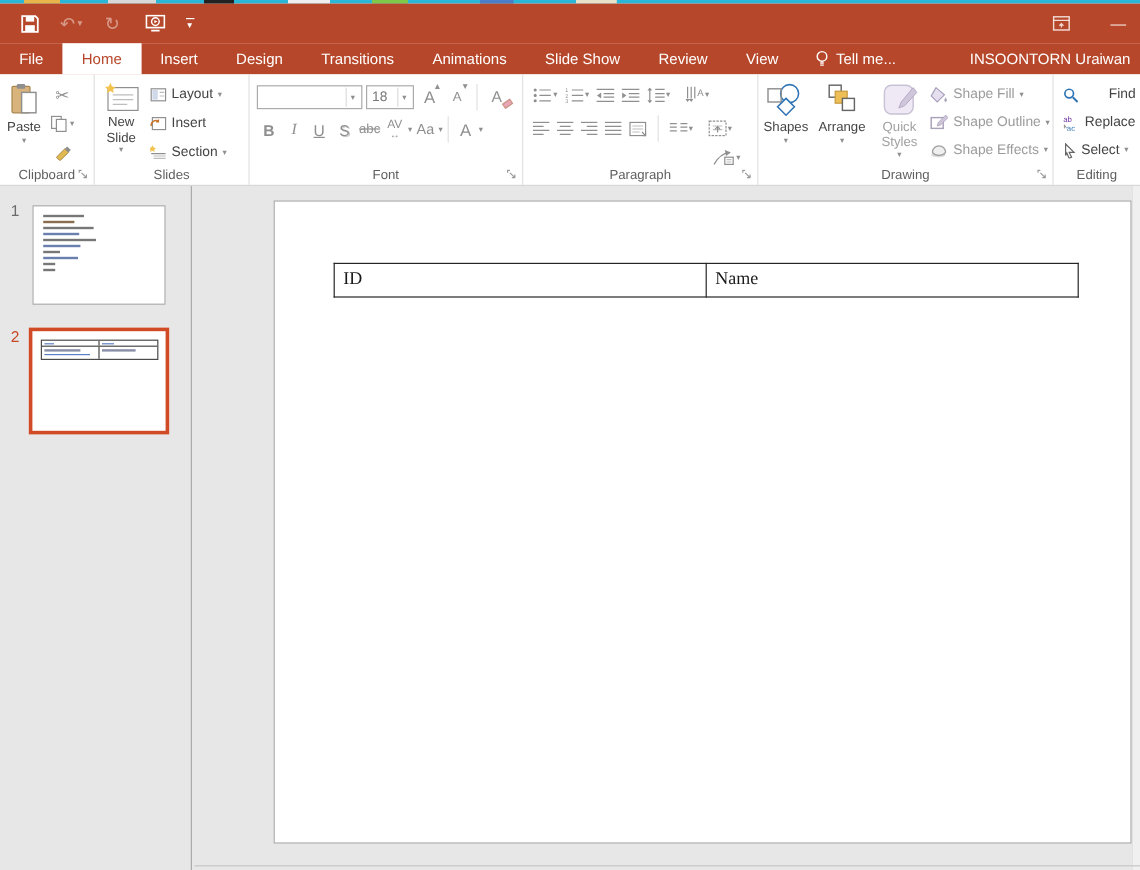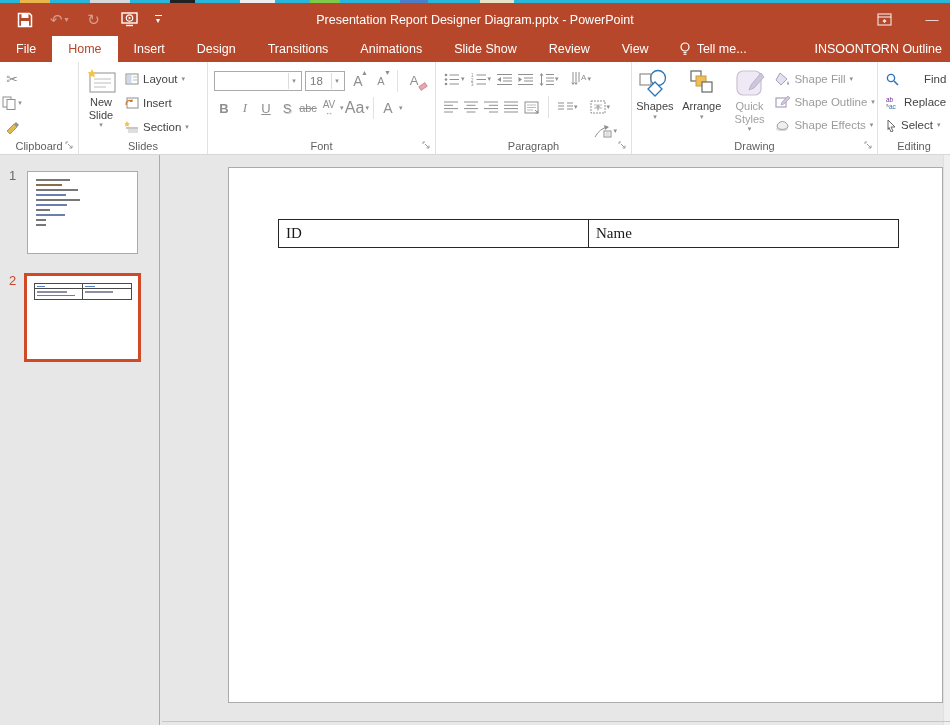--- a/index.html
+++ b/index.html
@@ -135,21 +135,20 @@
             <circle cx="8.5" cy="6" r="3.2" fill="none" stroke="#fff" stroke-width="1.2"></circle>
             <path d="M7.6 4.6 l2.6 1.4 -2.6 1.4 z" fill="#fff"></path>
             <line x1="5" y1="13.5" x2="12" y2="13.5" stroke="#fff" stroke-width="1.4"></line>
           </svg>
       </span>
       <span class="qat-more">
         <span class="bar"></span>
           <span class="caret">▾</span>
       </span>
     </div>
-    <div class="title-text">Presentation Report Designer Diagram.pptx - PowerPoint</div>
     <div class="win-controls">
       <span class="wbtn">
         <svg width="15" height="13" viewBox="0 0 15 13">
             <rect x="1" y="1" width="13" height="11" fill="none" stroke="rgba(255,255,255,.8)" stroke-width="1.2"></rect>
             <line x1="1" y1="4" x2="14" y2="4" stroke="rgba(255,255,255,.8)" stroke-width="1.2"></line>
             <path d="M7.5 10 v-3 M5.8 8.5 l1.7-1.7 1.7 1.7" fill="none" stroke="rgba(255,255,255,.8)" stroke-width="1.1"></path>
           </svg>
       </span>
       <span class="wbtn">—</span>
     </div>
@@ -168,26 +167,35 @@
     <div class="tellme">
       <span>
         <svg width="12" height="15" viewBox="0 0 12 15">
             <circle cx="6" cy="5" r="4" fill="none" stroke="#fff" stroke-width="1.2"></circle>
             <line x1="4.5" y1="10.5" x2="7.5" y2="10.5" stroke="#fff" stroke-width="1.1"></line>
             <line x1="4.5" y1="12.3" x2="7.5" y2="12.3" stroke="#fff" stroke-width="1.1"></line>
           </svg>
       </span>
       <span>Tell me...</span>
     </div>
-    <div class="account-name">INSOONTORN Outline</div>
+    <div class="account-name">INSOONTORN Uraiwan</div>
   </div>
 
   <div class="ribbon">
 
     <div class="group g-clipboard">
+      <div class="bigbtn" style="width:40px;">
+        <svg width="24" height="28" viewBox="0 0 24 28">
+            <rect x="2" y="3" width="15" height="22" rx="1" fill="#d9b37c" stroke="#a8854f" stroke-width="1"></rect>
+            <rect x="6" y="1" width="7" height="4" rx="1" fill="#8f8f8f"></rect>
+            <rect x="10" y="8" width="12" height="17" fill="#fff" stroke="#8f8f8f" stroke-width="1.2"></rect>
+          </svg>
+        <span class="lbl">Paste</span>
+        <span class="tiny-caret">▾</span>
+      </div>
       <div class="mini-col" style="width:34px;">
         <span class="icon-btn txt-icn" style="font-size:14px;">✂</span>
         <span class="icon-btn">
           <svg width="14" height="14" viewBox="0 0 14 14">
               <rect x="1" y="1" width="8" height="10" fill="#fff" stroke="#8f8f8f"></rect>
               <rect x="5" y="3.5" width="8" height="10" fill="#fff" stroke="#8f8f8f"></rect>
             </svg>
           <span class="tiny-caret" style="margin-left:2px;">▾</span>
         </span>
         <span class="icon-btn">
@@ -268,21 +276,21 @@
         <span class="fbtn" style="font-weight:bold;">B</span>
         <span class="fbtn" style="font-style:italic;font-family:'Liberation Serif',serif;">I</span>
         <span class="fbtn" style="text-decoration:underline;">U</span>
         <span class="fbtn" style="text-shadow:1px 1px 0 #ccc;">S</span>
         <span class="fbtn" style="font-size:11px;text-decoration:line-through;">abc</span>
         <span class="fbtn" style="font-size:10px;flex-direction:column;line-height:.9;">
             <span>AV</span>
             <span style="font-size:8px;">↔</span>
           </span>
         <span class="tiny-caret">▾</span>
-        <span class="fbtn" style="font-size:16px;">Aa</span>
+        <span class="fbtn" style="font-size:12px;">Aa</span>
         <span class="tiny-caret">▾</span>
         <span class="vdiv"></span>
         <span class="fbtn" style="font-size:14px;">A</span>
         <span class="tiny-caret">▾</span>
       </div>
       <div class="group-label">Font</div>
       <span class="launcher">
         <svg width="9" height="9" viewBox="0 0 9 9">
             <path d="M1 3 V1 h2 M3 3 l4 4 M7 4.5 V7 H4.5" fill="none" stroke="#9a9a9a" stroke-width="1"></path>
           </svg>

